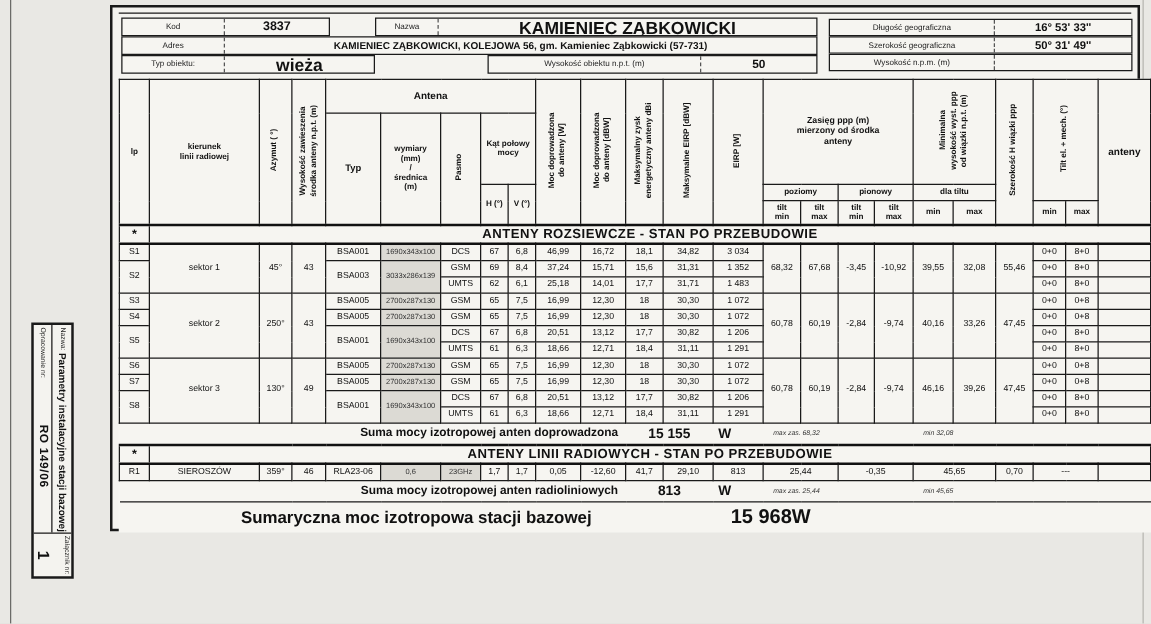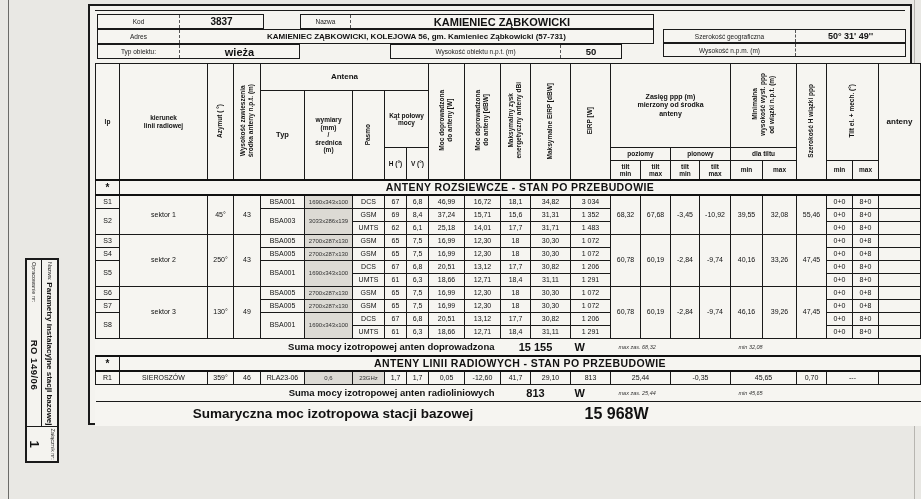--- a/index.html
+++ b/index.html
@@ -11,21 +11,21 @@
   
   #frame{position:absolute;left:88px;top:4px;width:824px;height:421px;border:2px solid #1a1a1a;background:#f4f3ef;box-sizing:border-box;padding:3px 5px;}
   #title-bar{position:relative;height:20px;border:1px solid #1a1a1a;}
   #title-bar .t{position:absolute;left:63%;top:50%;transform:translate(-50%,-50%);font-weight:bold;font-size:13.5px;white-space:nowrap;}
   .dbl{height:0;border-top:1px solid #1a1a1a;margin-top:1px;}
 
   
   #info{position:relative;height:47px;margin-top:2px;text-align:right;}
   .box{position:absolute;display:flex;border:1px solid #1a1a1a;background:#f6f5f1;box-sizing:border-box;align-items:stretch;}
   .box .lab{font-size:6.5px;color:#222;display:flex;align-items:center;justify-content:center;border-right:1px dashed #555;box-sizing:border-box;}
-  .box .val{font-weight:bold;display:flex;align-items:center;justify-content:center;flex:1;font-size:11px;white-space:nowrap;overflow:hidden;}
+  .box .val{font-weight:bold;display:flex;align-items:center;justify-content:center;flex:1;font-size:14px;white-space:nowrap;overflow:hidden;}
 
   
   table{border-collapse:collapse;table-layout:fixed;width:812px;background:#f6f5f1;margin-top:3px;}
   td{border:1px solid #1a1a1a;padding:0;text-align:center;vertical-align:middle;font-size:7px;overflow:hidden;line-height:1.15;}
   thead td{font-weight:bold;font-size:6.5px;}
   .pl{white-space:pre-line;}
   .vt{writing-mode:vertical-rl;transform:rotate(180deg);white-space:pre-line;display:inline-block;font-weight:bold;font-size:6.5px;line-height:1.3;max-height:118px;}
   .rA td{height:26px;}
   .rB td{height:56px;}
   .rC td{height:12px;}
@@ -75,23 +75,27 @@
         <span class="val">KAMIENIEC ZĄBKOWICKI</span>
       </div>
       <div class="box" style="left:2px;top:16px;width:557px;height:15px;">
         <span class="lab" style="width:82px;">Adres</span>
         <span class="val" style="font-size:8px;">KAMIENIEC ZĄBKOWICKI, KOLEJOWA 56, gm. Kamieniec Ząbkowicki (57-731)</span>
       </div>
       <div class="box" style="left:2px;top:31px;width:203px;height:15px;">
         <span class="lab" style="width:82px;">Typ obiektu:</span>
         <span class="val">wieża</span>
       </div>
-      <div class="box" style="left:295px;top:31px;width:232px;height:15px;">
+      <div class="box" style="left:295px;top:31px;width:264px;height:15px;">
         <span class="lab" style="width:170px;">Wysokość obiektu n.p.t. (m)</span>
         <span class="val" style="font-size:9.5px;">50</span>
+      </div>
+      <div class="box" style="left:568px;top:2px;width:243px;height:14px;">
+        <span class="lab" style="width:132px;">Długość geograficzna</span>
+        <span class="val" style="font-size:9px;">16° 53' 33''</span>
       </div>
       <div class="box" style="left:568px;top:16px;width:243px;height:14px;">
         <span class="lab" style="width:132px;">Szerokość geograficzna</span>
         <span class="val" style="font-size:9px;">50° 31' 49''</span>
       </div>
       <div class="box" style="left:568px;top:30px;width:243px;height:14px;">
         <span class="lab" style="width:132px;">Wysokość n.p.m. (m)</span>
         <span class="val"></span>
       </div>
     </div>

